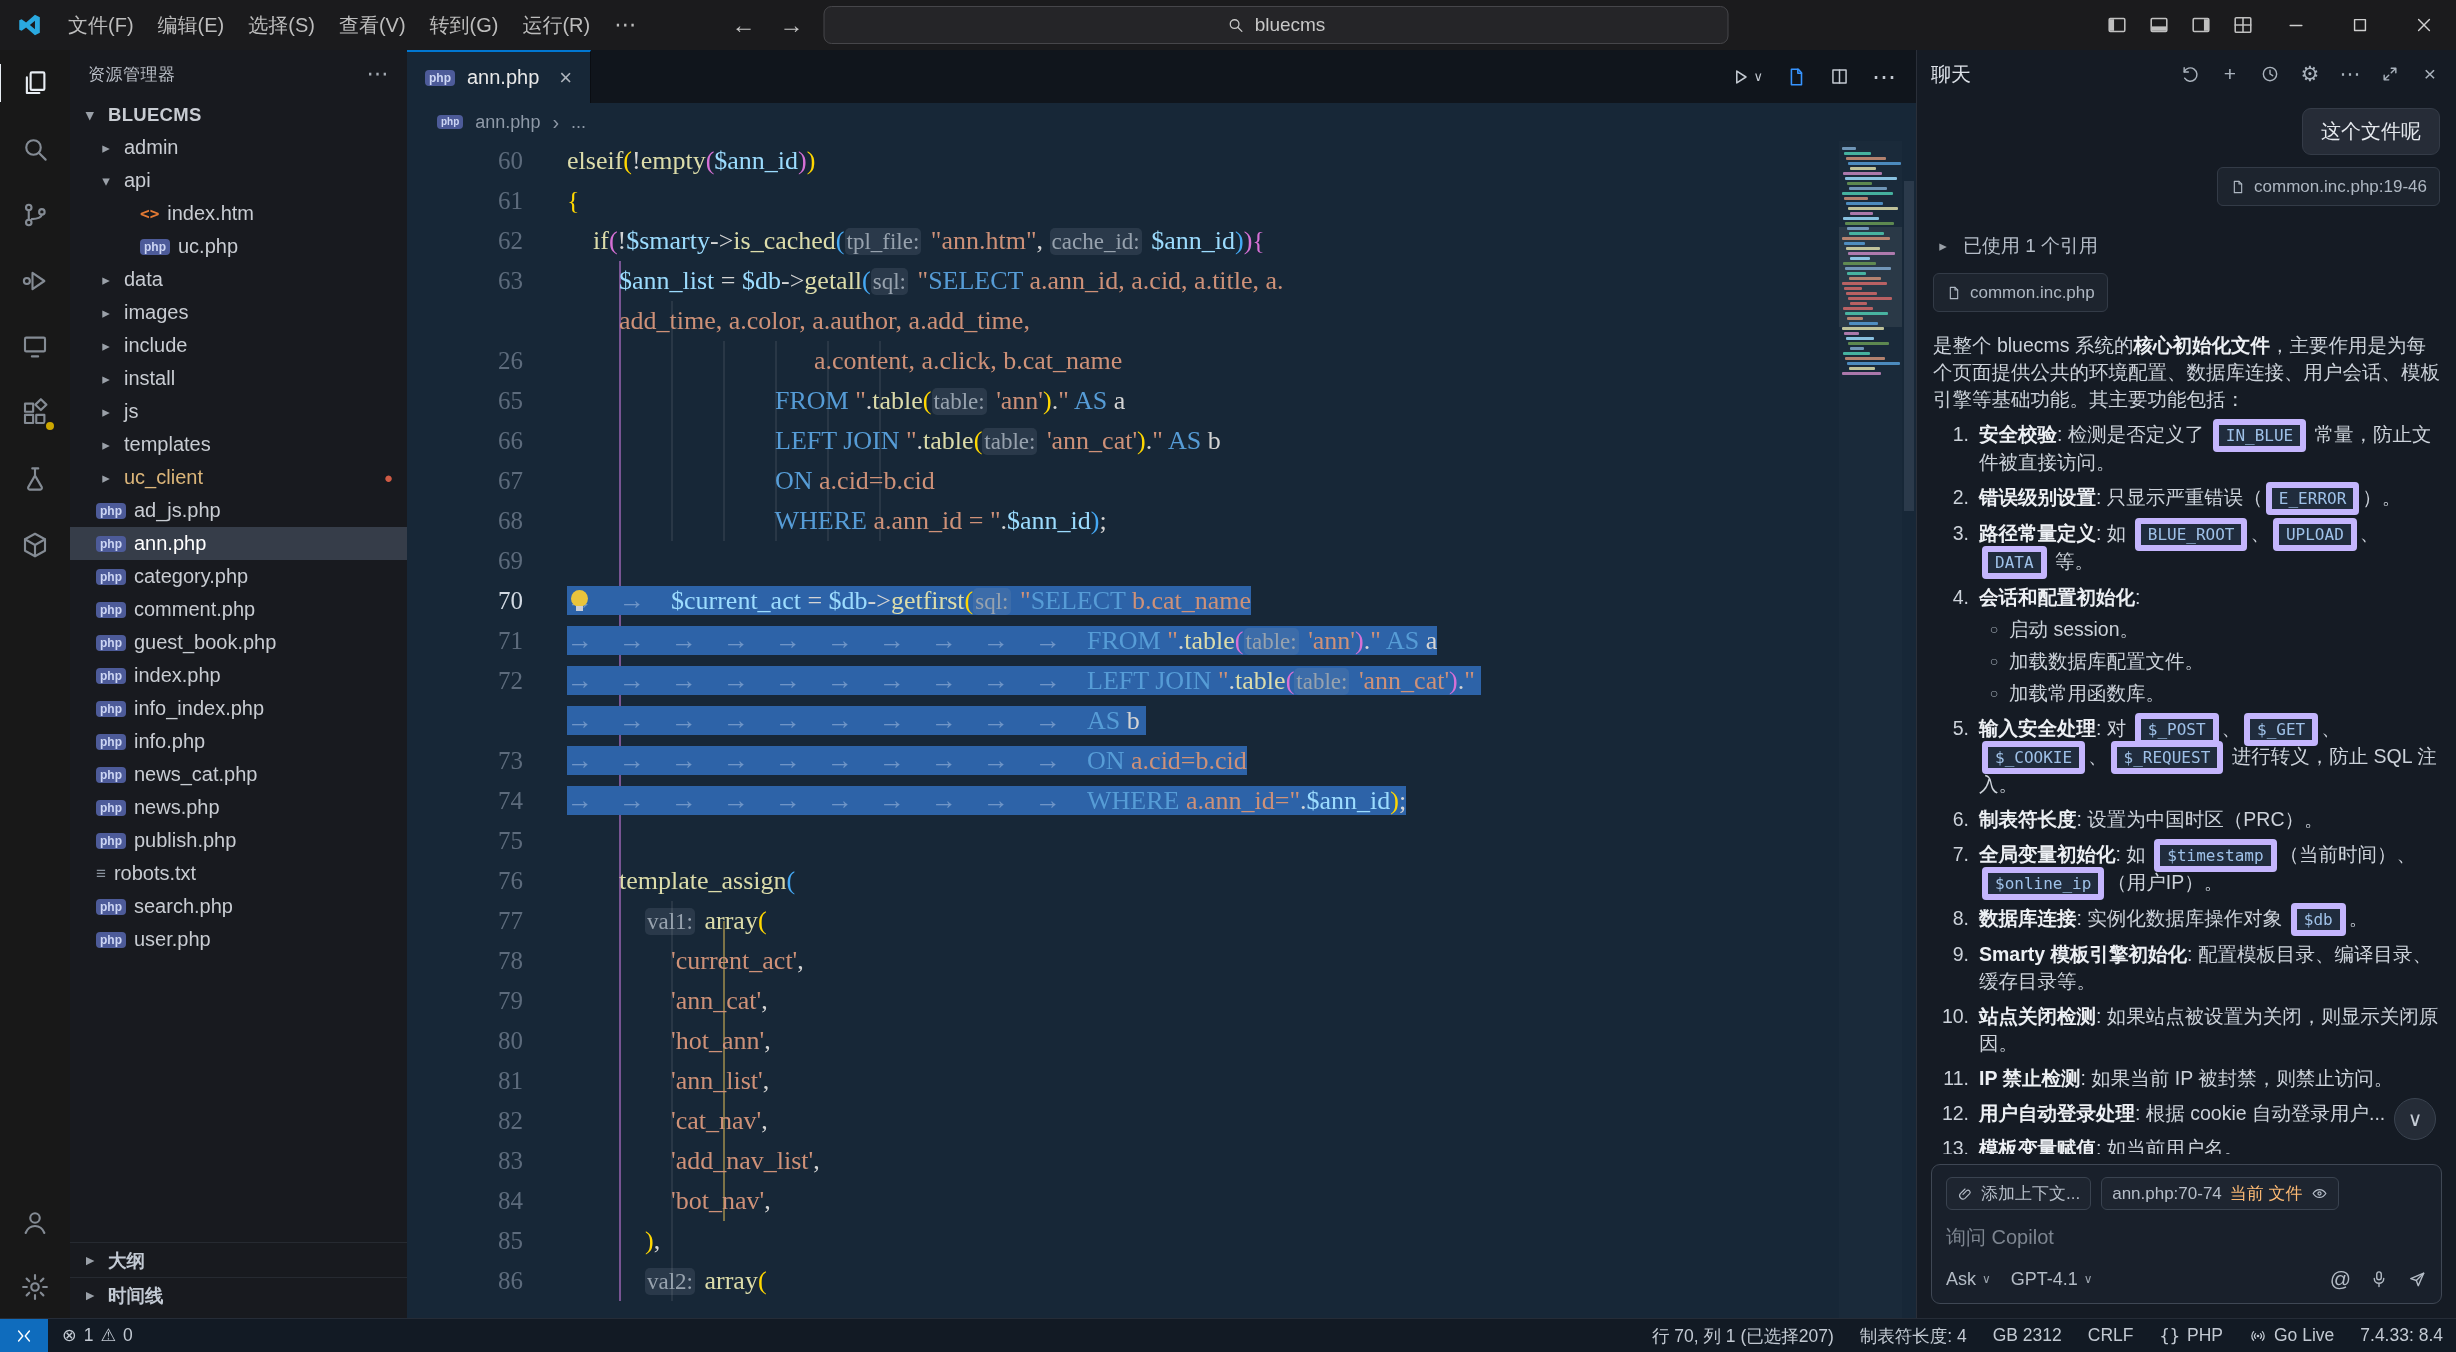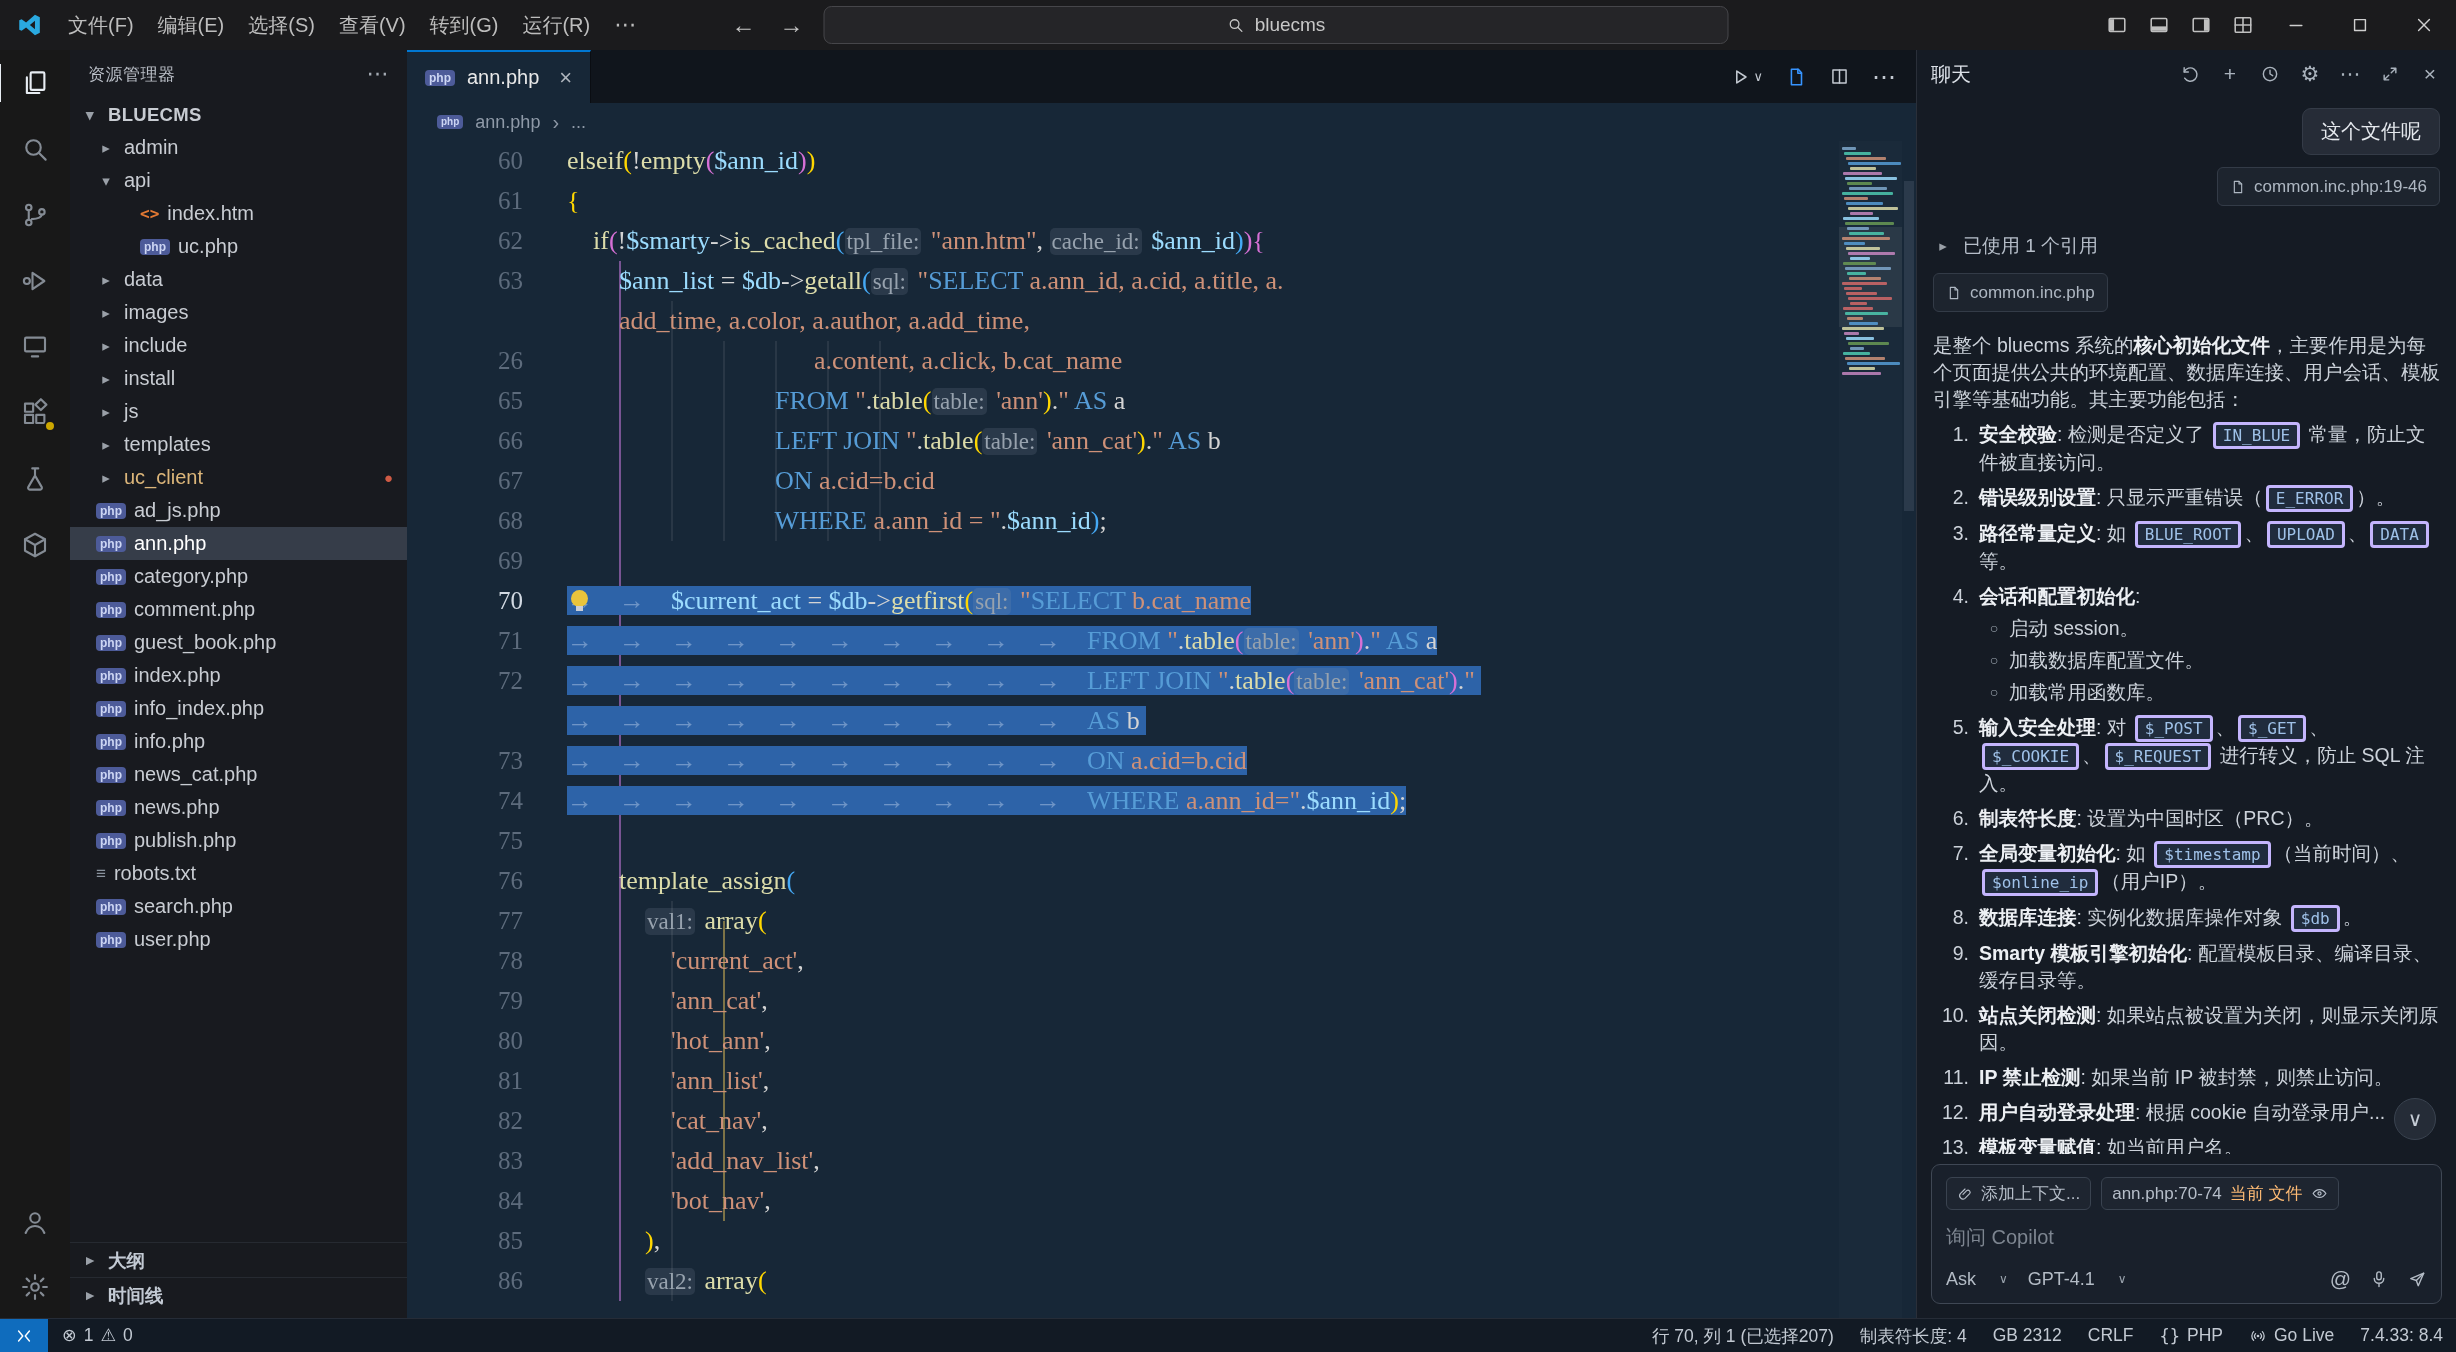--- a/index.html
+++ b/index.html
@@ -92,37 +92,37 @@
   .chat-scroll{flex:1;overflow:hidden;padding:10px 16px 0;position:relative;font-size:19.5px;line-height:27px;}
   .bubble-row{display:flex;justify-content:flex-end;}
   .bubble{background:#262c37;border:1px solid #343b47;border-radius:9px;padding:9px 18px;color:#e5e9ee;font-size:20px;}
   .refchip-row{display:flex;justify-content:flex-end;margin-top:12px;}
   .chip-file{display:inline-flex;align-items:center;gap:8px;background:#1d242e;border:1px solid #333b47;border-radius:6px;
     padding:5px 12px;color:#aeb7c2;font-size:17px;white-space:nowrap;}
   .usedrefs{margin-top:26px;display:flex;align-items:center;gap:10px;color:#b6bec9;font-size:19px;}
   .refitem{margin-top:14px;}
   .msg{margin-top:20px;color:#ccd2da;}
   .msg b{color:#edf0f4;}
-  .chip{font-family:"DejaVu Sans Mono",monospace;font-size:16px;background:#202c3d;border:3px solid #c4b5fd;color:#9fc1e8;
+  .chip{font-family:"DejaVu Sans Mono",monospace;font-size:16px;background:#202c3d;border:6px solid #c4b5fd;color:#9fc1e8;
     border-radius:4px;padding:1px 7px;margin:0 3px;white-space:nowrap;}
   .li{display:flex;margin-top:8px;}
   .li .n{flex:0 0 36px;text-align:right;margin-right:10px;}
   .li .body{flex:1;min-width:0;}
   .sub{display:flex;margin-top:5px;}
   .sub .b{flex:0 0 30px;text-align:center;color:#9aa3ad;font-size:14px;line-height:27px;}
   .scrolldown{position:absolute;right:20px;bottom:14px;width:42px;height:42px;border-radius:50%;background:#252c37;
     border:1px solid #3a4350;color:#c6cdd6;display:flex;align-items:center;justify-content:center;font-size:20px;}
   .chat-inputbox{margin:10px 14px 14px;border:1px solid #3f4754;border-radius:9px;background:#19202b;padding:12px 14px;flex:0 0 auto;}
   .ctx-row{display:flex;gap:10px;align-items:center;}
   .ctx-chip{display:inline-flex;align-items:center;gap:8px;border:1px solid #3a4350;border-radius:6px;background:#1e2530;
     padding:4px 10px;font-size:17px;color:#b6bec9;white-space:nowrap;}
   .ctx-chip .sub-label{color:#fdba74;}
   .chat-placeholder{margin-top:14px;color:#7d8590;font-size:20px;}
   .chat-controls{margin-top:16px;display:flex;align-items:center;gap:20px;color:#b3bbc5;font-size:18px;}
-  .dropdown{display:flex;align-items:center;gap:23px;}
+  .dropdown{display:flex;align-items:center;gap:6px;}
   .caret{font-size:12px;color:#9aa3ad;}
   .chat-right-icons{margin-left:auto;display:flex;align-items:center;gap:18px;}
   .at-icon{font-size:21px;}
   
   .statusbar{height:34px;background:var(--status-bg);border-top:1px solid #262c37;display:flex;align-items:center;
     color:#c2c9d2;font-size:17.5px;}
   .remote{width:48px;height:100%;background:#0f6cbd;color:#fff;display:flex;align-items:center;justify-content:center;}
   .problems{display:flex;align-items:center;gap:7px;padding:0 14px;}
   .sb-right{margin-left:auto;display:flex;align-items:center;height:100%;}
   .sb-item{padding:0 13px;display:flex;align-items:center;gap:7px;white-space:nowrap;height:100%;}

